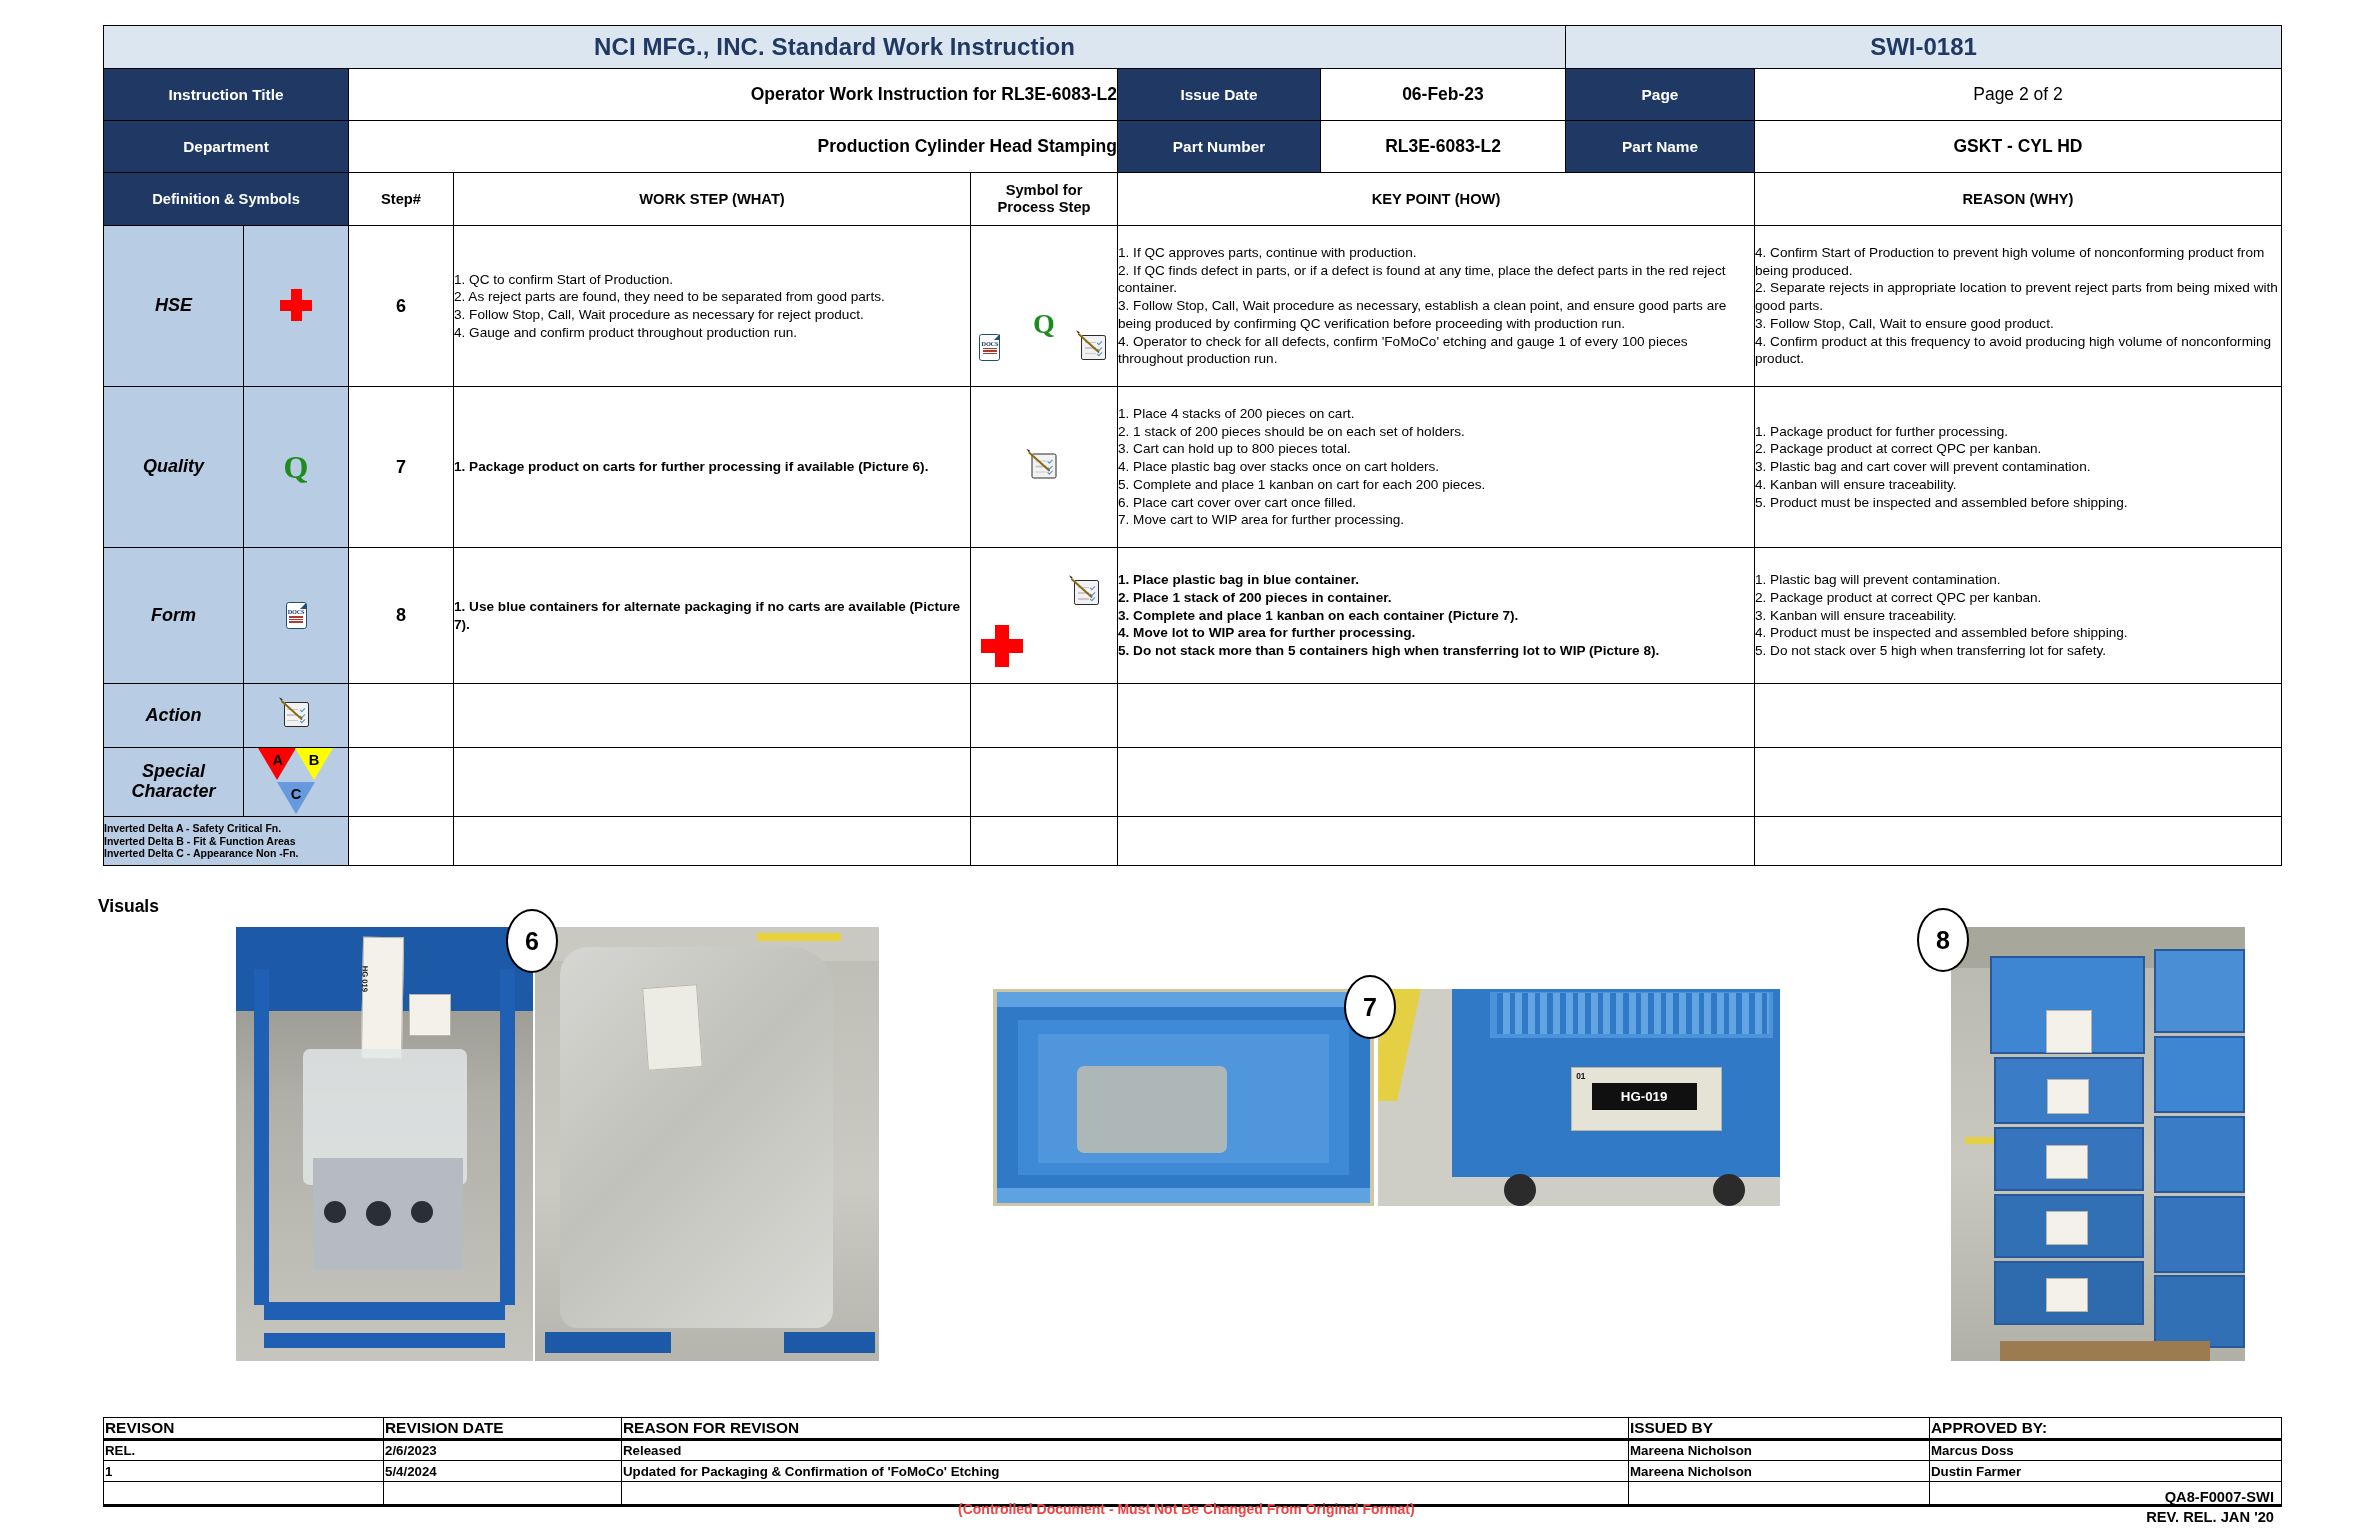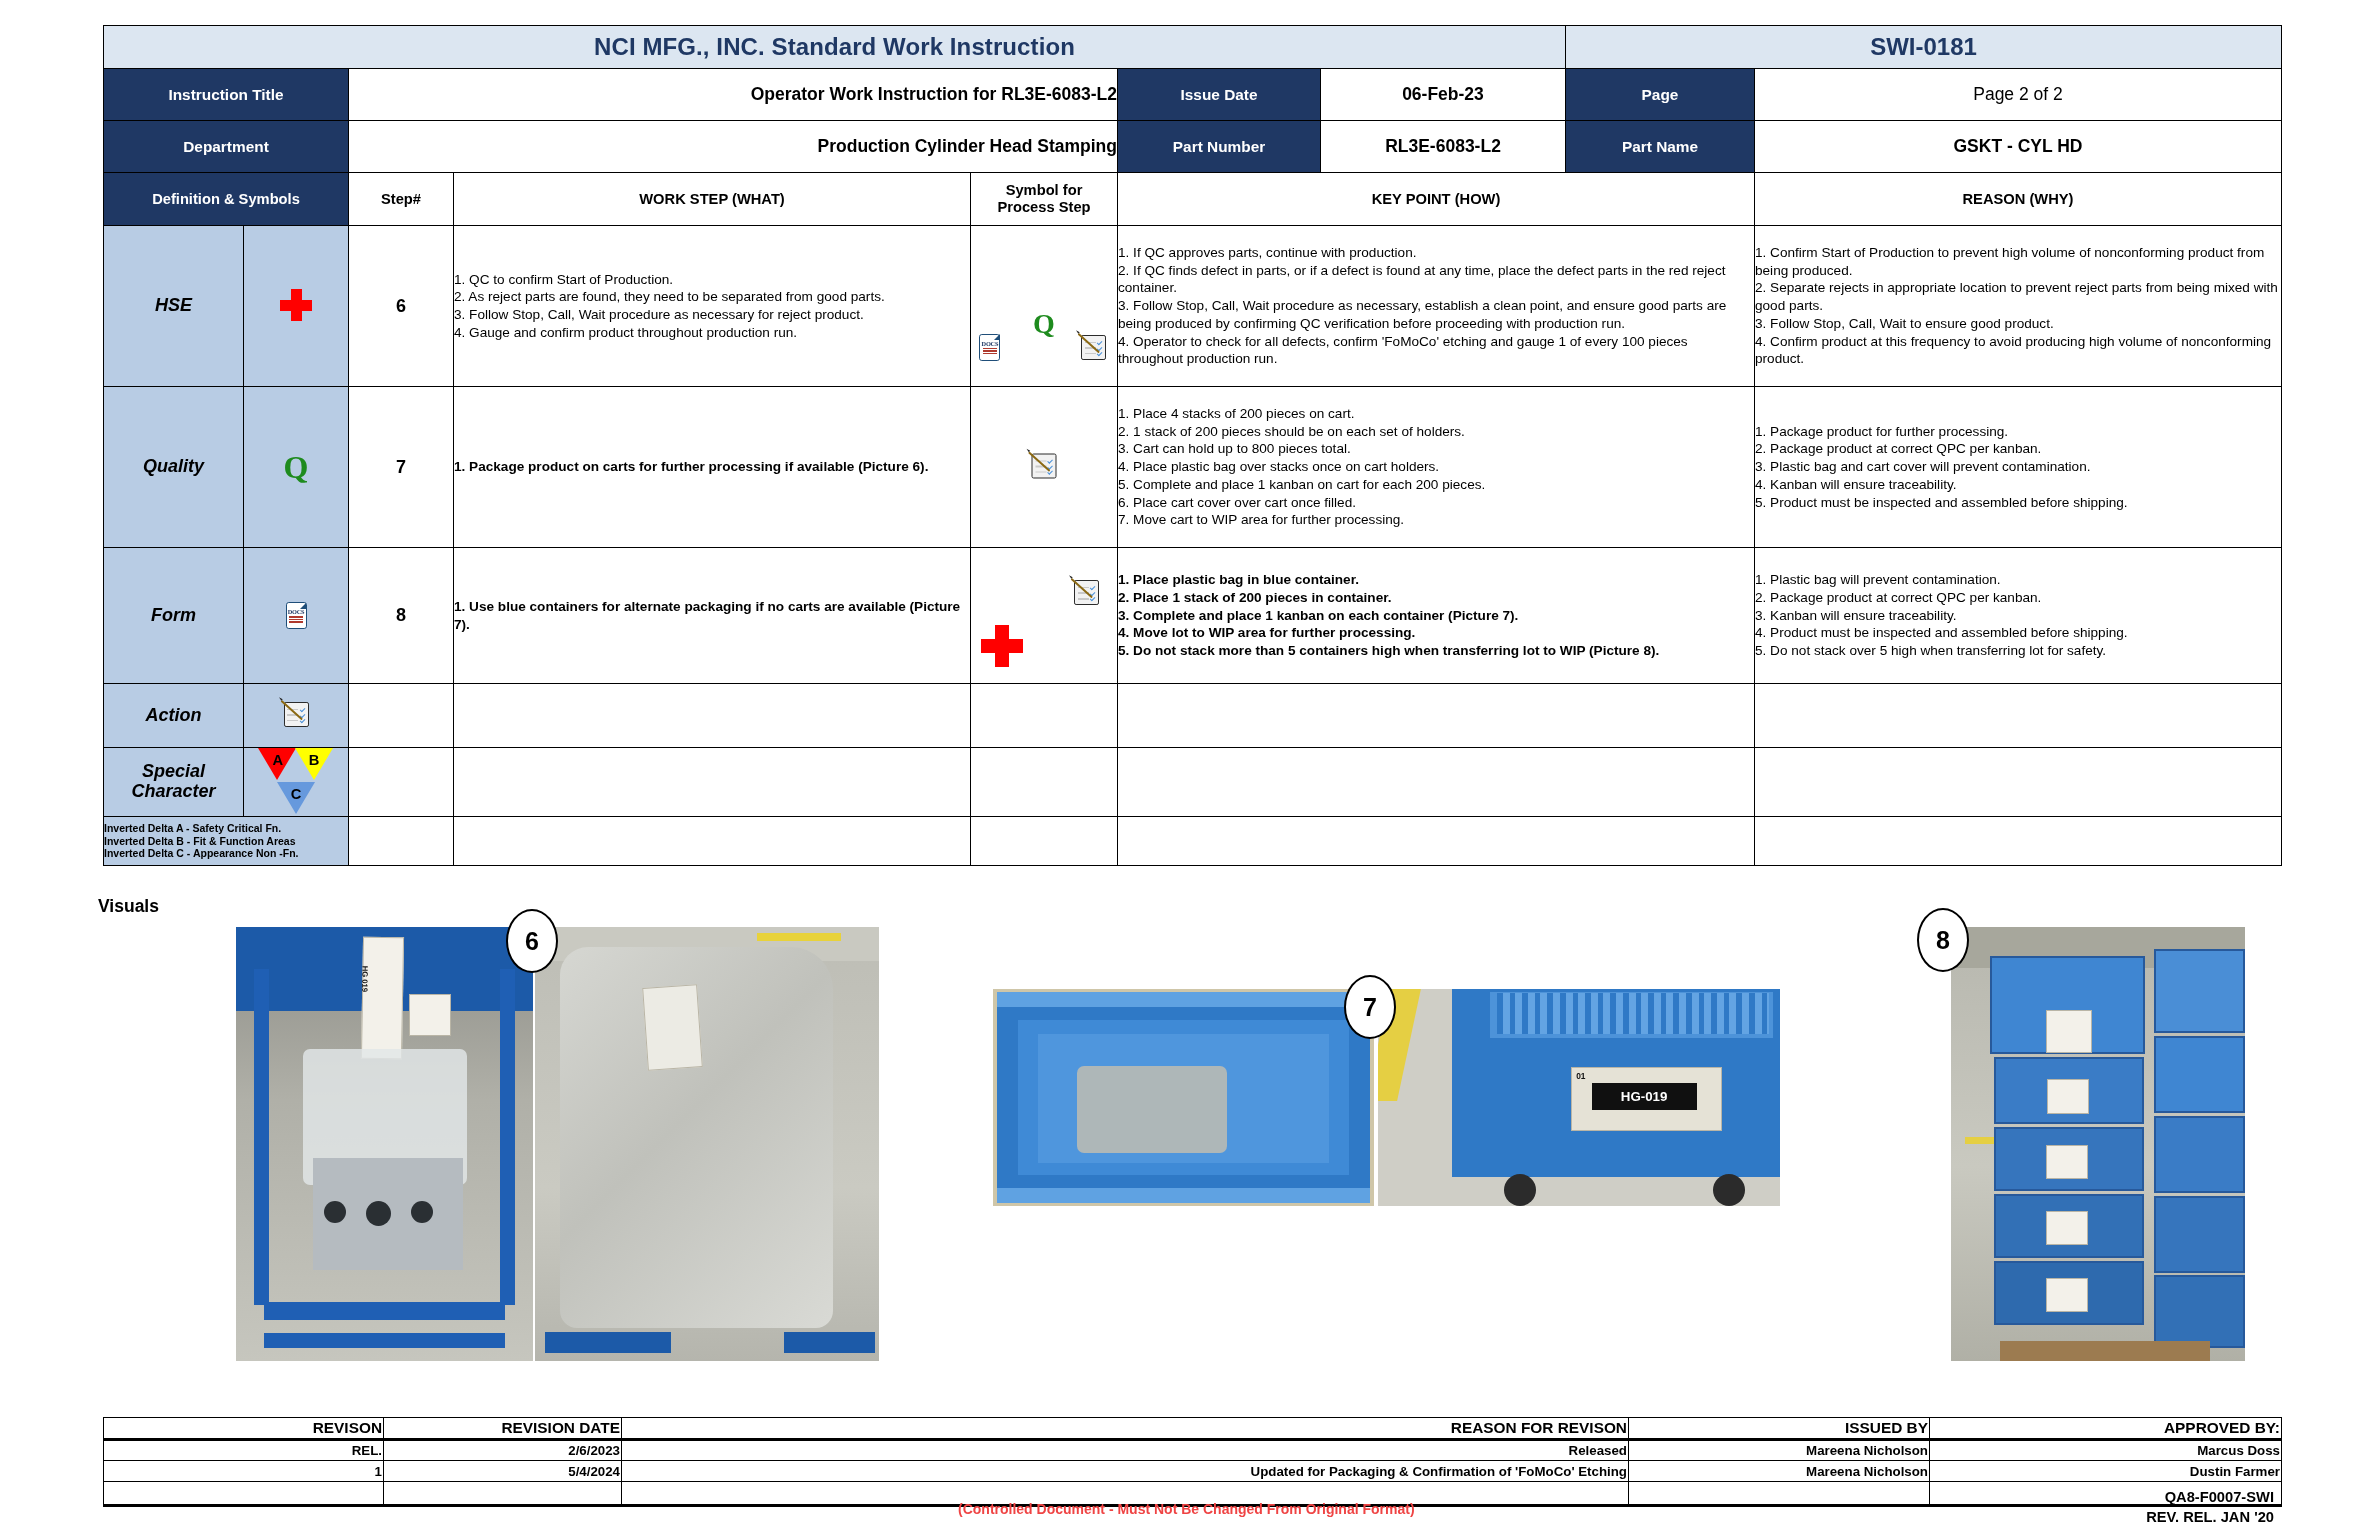--- a/index.html
+++ b/index.html
@@ -278,21 +278,21 @@
     z-index: 20;
   }
 
   
   .revtable {
     position: absolute; left: 103px; top: 1417px; width: 2177px;
   }
   .revtable table { border-collapse: collapse; table-layout: fixed; width: 100%; }
   .revtable td {
     border: 1.4px solid #000;
-    text-align: right;
+    text-align: left;
     font-size: 13.3px;
     font-weight: bold;
     height: 21px;
     color: #000;
     background: #fff;
   }
   .revtable tr.head td { font-size: 15.4px; border-bottom: 3.5px solid #000; }
   .revtable tr.blank td { height: 24px; border-bottom: 3.5px solid #000; }
 
   .footer-left {
@@ -405,21 +405,21 @@
             </div>
           </div>
         </td>
         <td class="celltext" colspan="3">
           <div>1. If QC approves parts, continue with production.</div>
           <div>2. If QC finds defect in parts, or if a defect is found at any time, place the defect parts in the red reject container.</div>
           <div>3. Follow Stop, Call, Wait procedure as necessary, establish a clean point, and ensure good parts are being produced by confirming QC verification before proceeding with production run.</div>
           <div>4. Operator to check for all defects, confirm 'FoMoCo' etching and gauge 1 of every 100 pieces throughout production run.</div>
         </td>
         <td class="celltext">
-          <div>1. Confirm Start of Production to prevent high volume of nonconforming product from being produced.</div>
+          <div>4. Confirm Start of Production to prevent high volume of nonconforming product from being produced.</div>
           <div>2.  Separate rejects in appropriate location to prevent reject parts from being mixed with good parts.</div>
           <div>3. Follow Stop, Call, Wait to ensure good product.</div>
           <div>4. Confirm product at this frequency to avoid producing high volume of nonconforming product.</div>
         </td>
       </tr>
 
       <tr style="height:161px">
         <td class="symcell">Quality</td>
         <td class="symicon">
           <span class="qglyph">Q</span>

